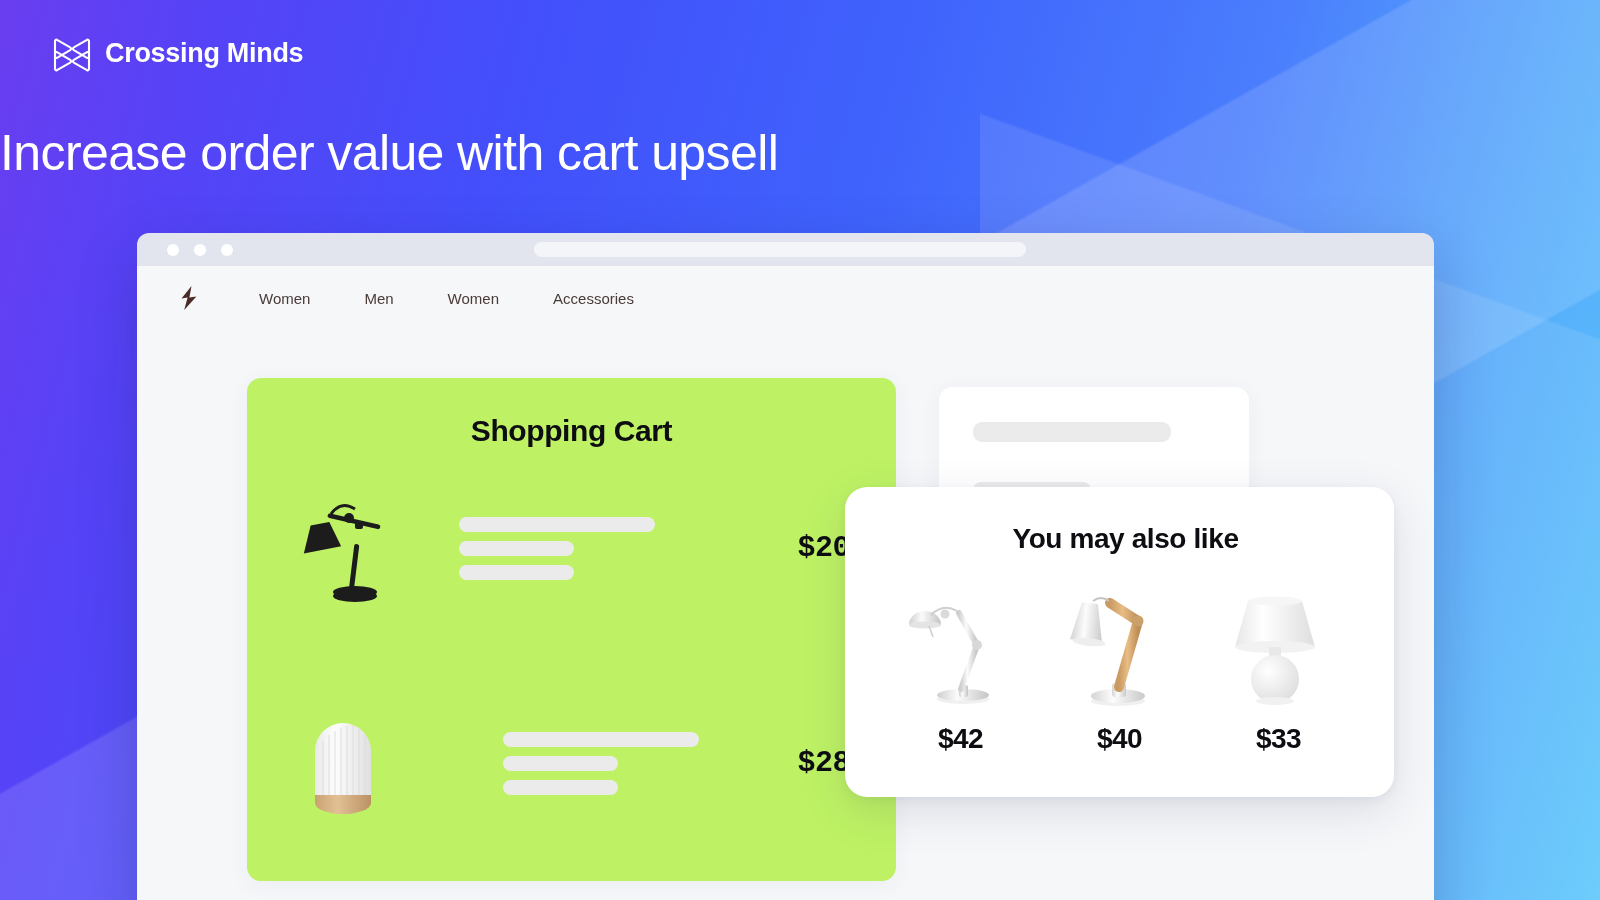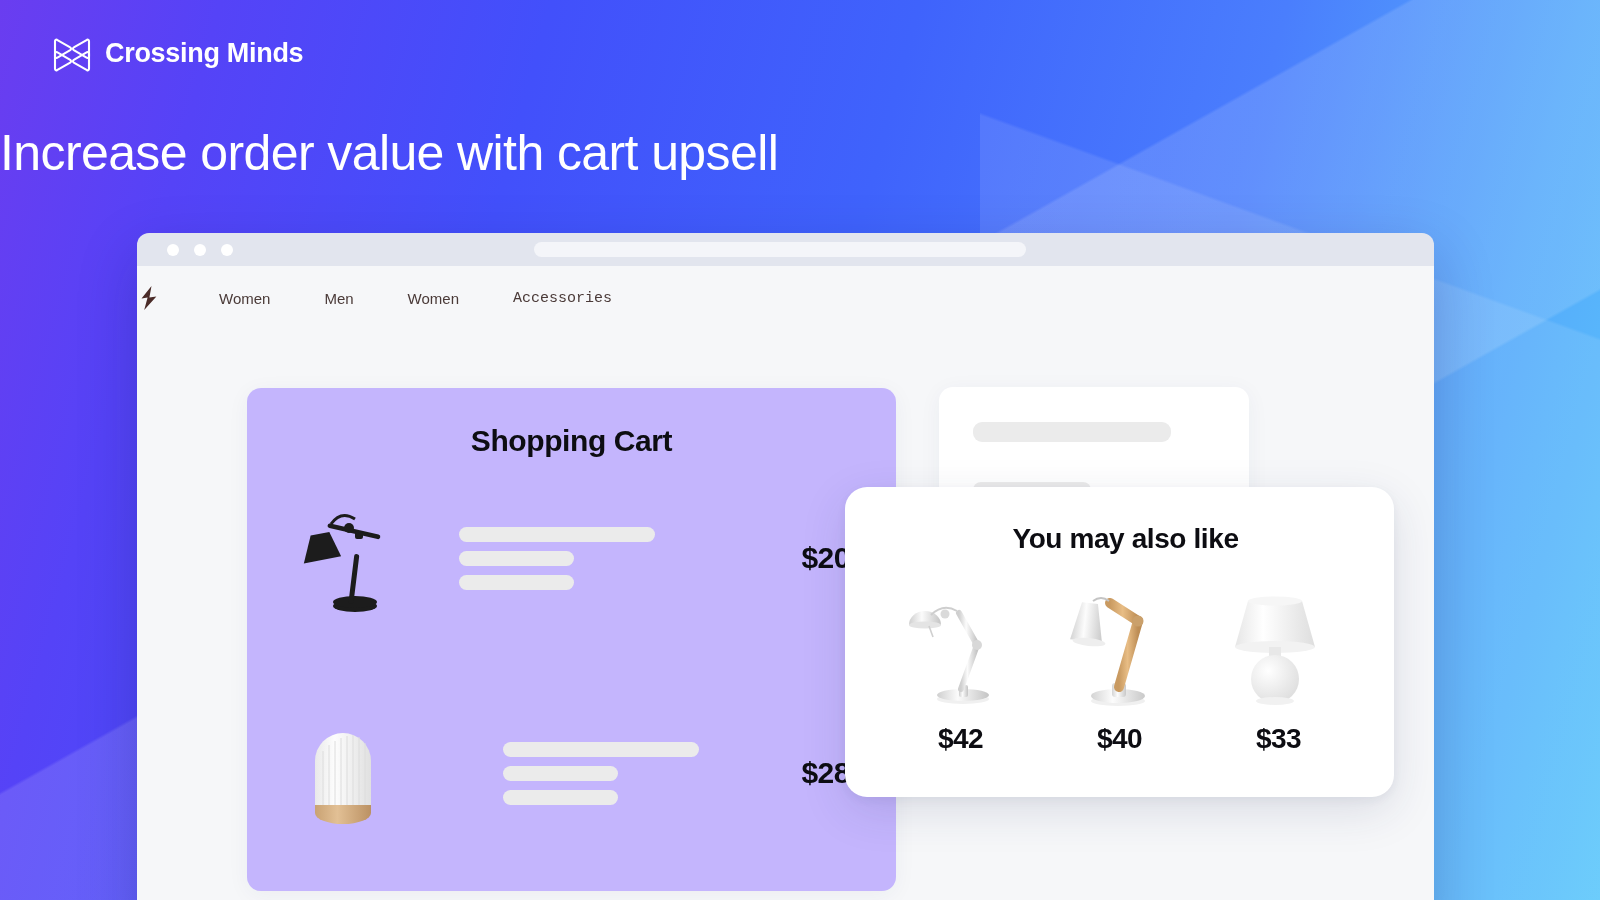--- a/index.html
+++ b/index.html
@@ -67,35 +67,35 @@
     position:absolute; left:397px; top:9px;
     width:492px; height:15px; border-radius:8px;
     background:#f4f5f9;
   }
   .viewport {
     height:667px; background:#f6f7f9; position:relative;
   }
 
   
   .sitenav {
-    display:flex; align-items:center; height:64px; 
+    display:flex; align-items:center; height:64px; padding-left:40px;
   }
   .bolt-icon { width:24px; height:26px; margin-right:58px; display:block; }
   .nav-links { display:flex; align-items:center; }
   .nav-link {
     font-size:15px; color:#4a3a38; margin-right:54px;
     white-space:nowrap; cursor:pointer;
   }
-  .nav-link:last-child { margin-right:4px;font-family:Liberation Mono, monospace; }
+  .nav-link:last-child { margin-right:4px; }
 
   
   .cart-card {
-    position:absolute; left:110px; top:122px;
+    position:absolute; left:110px; top:112px;
     width:649px; height:503px;
-    background:#c4b5fd; border-radius:14px;
+    background:#bef264; border-radius:14px;
     box-shadow:0 4px 22px rgba(40,50,90,.05);
   }
   .cart-title {
     text-align:center; margin-top:36px;
     font-size:30px; font-weight:700; color:#0d0d12; letter-spacing:-.4px;
   }
   .cart-row {
     display:flex; align-items:center; padding:0 46px; margin-top:40px;
   }
   .cart-row.second { margin-top:95px;gap:44px; }
@@ -103,21 +103,21 @@
   .thumb svg { width:100%; height:100%; display:block; }
   .sk-wrap { flex:1; margin-left:46px; }
   .sk {
     background:#ebebeb; border-radius:8px; height:15px; margin-bottom:9px;
   }
   .sk.w1 { width:196px; }
   .sk.w2 { width:115px; }
   .sk.w3 { width:115px; margin-bottom:0; }
   .price {
     font-size:30px; font-weight:700; color:#0d0d12;
-    width:100px; text-align:right; flex:none; letter-spacing:-.5px;
+    width:100px; text-align:right; flex:none; letter-spacing:-.5px;font-family:Liberation Mono, monospace;
   }
 
   
   .summary-card {
     position:absolute; left:802px; top:121px;
     width:310px; height:330px;
     background:#fff; border-radius:14px;
     box-shadow:0 4px 22px rgba(40,50,90,.05);
     padding:35px 34px 0 34px;
   }

